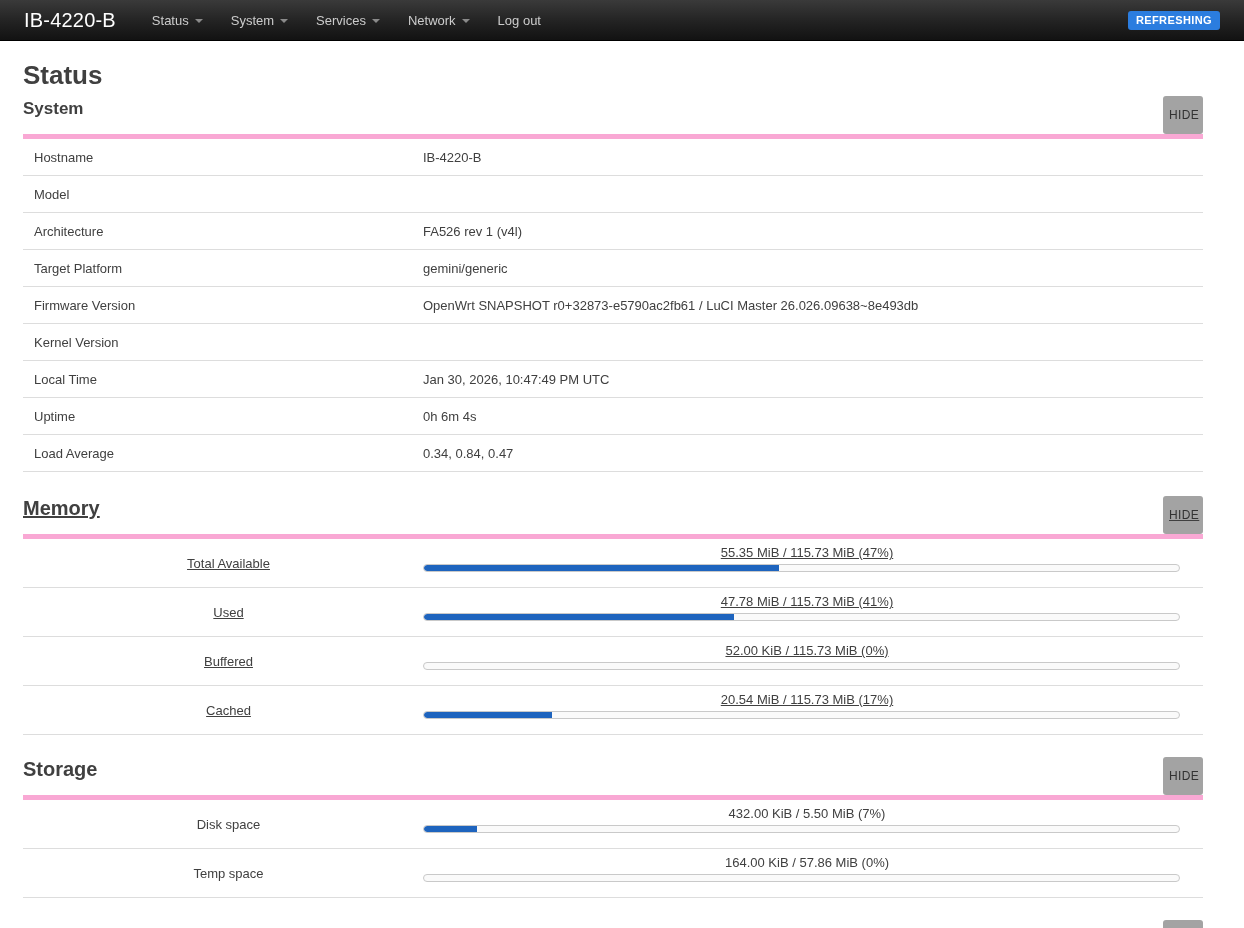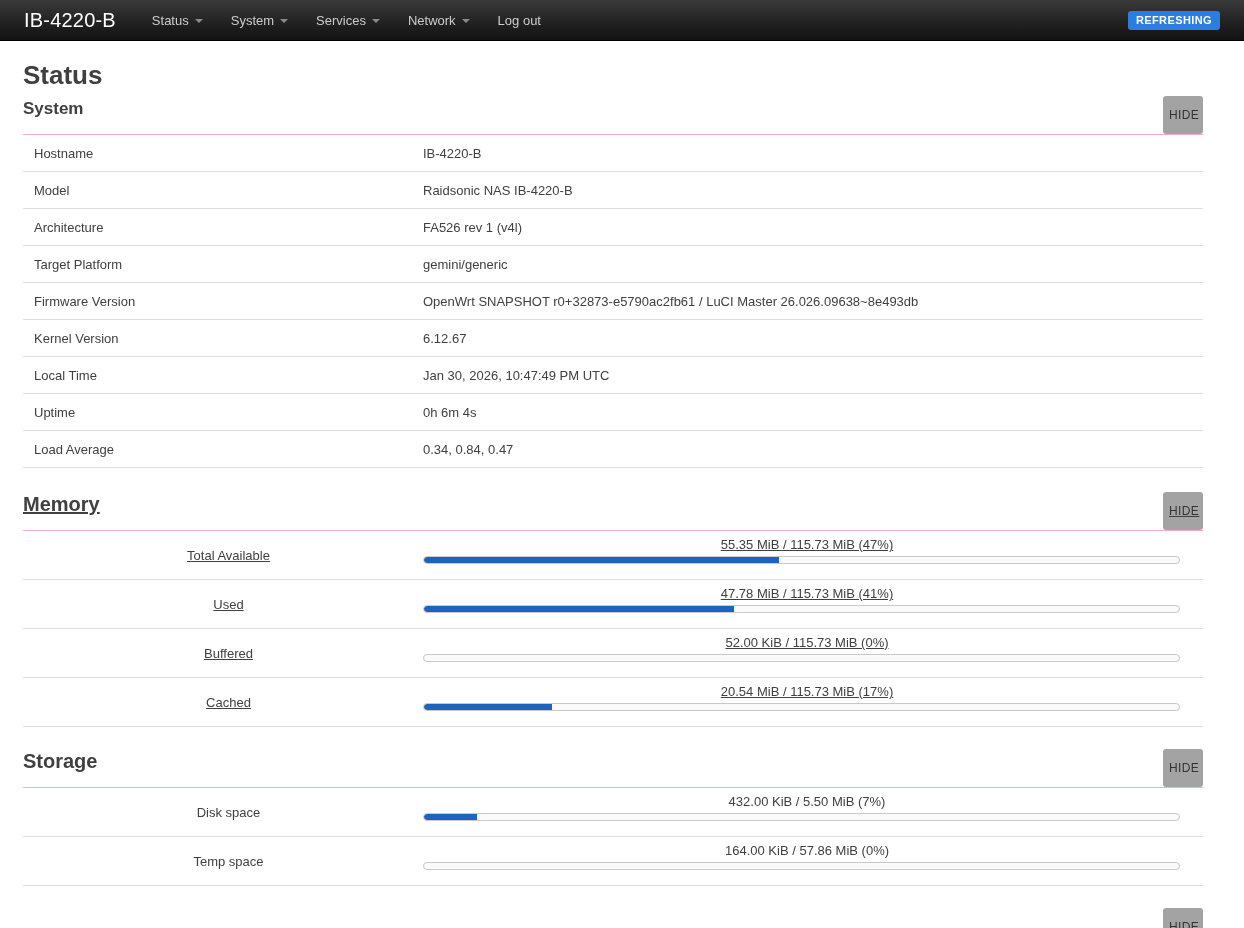--- a/index.html
+++ b/index.html
@@ -89,21 +89,21 @@
     border: none;
     border-radius: 3px;
     font-family: "Liberation Sans", sans-serif;
     font-size: 12px;
     color: #333;
     letter-spacing: 0.4px;
     cursor: pointer;
     flex-shrink: 0;
   }
 
-  .info-table { border-top: 1px solid #f9a8d4; }
+  .info-table { border-top: 5px solid #f9a8d4; }
   .info-row {
     display: flex;
     align-items: center;
     height: 37px;
     border-bottom: 1px solid #ddd;
     font-size: 13px;
   }
   .cell-label { width: 400px; padding-left: 11px; flex-shrink: 0; }
   .cell-value { flex: 1; padding-right: 12px; }
 
@@ -162,41 +162,39 @@
       <button class="hide-btn">HIDE</button>
     </div>
     <div class="info-table" id="system-mount">
   <div class="info-row">
     <div class="cell-label">Hostname</div>
     <div class="cell-value">IB-4220-B</div>
   </div>
 
   <div class="info-row">
     <div class="cell-label">Model</div>
-    <div class="cell-value">Raidsonic NAS IB-4220-B</div>
   </div>
 
   <div class="info-row">
     <div class="cell-label">Architecture</div>
     <div class="cell-value">FA526 rev 1 (v4l)</div>
   </div>
 
   <div class="info-row">
     <div class="cell-label">Target Platform</div>
     <div class="cell-value">gemini/generic</div>
   </div>
 
   <div class="info-row">
     <div class="cell-label">Firmware Version</div>
     <div class="cell-value">OpenWrt SNAPSHOT r0+32873-e5790ac2fb61 / LuCI Master 26.026.09638~8e493db</div>
   </div>
 
   <div class="info-row">
     <div class="cell-label">Kernel Version</div>
-    <div class="cell-value">6.12.67</div>
   </div>
 
   <div class="info-row">
     <div class="cell-label">Local Time</div>
     <div class="cell-value">Jan 30, 2026, 10:47:49 PM UTC</div>
   </div>
 
   <div class="info-row">
     <div class="cell-label">Uptime</div>
     <div class="cell-value">0h 6m 4s</div>

